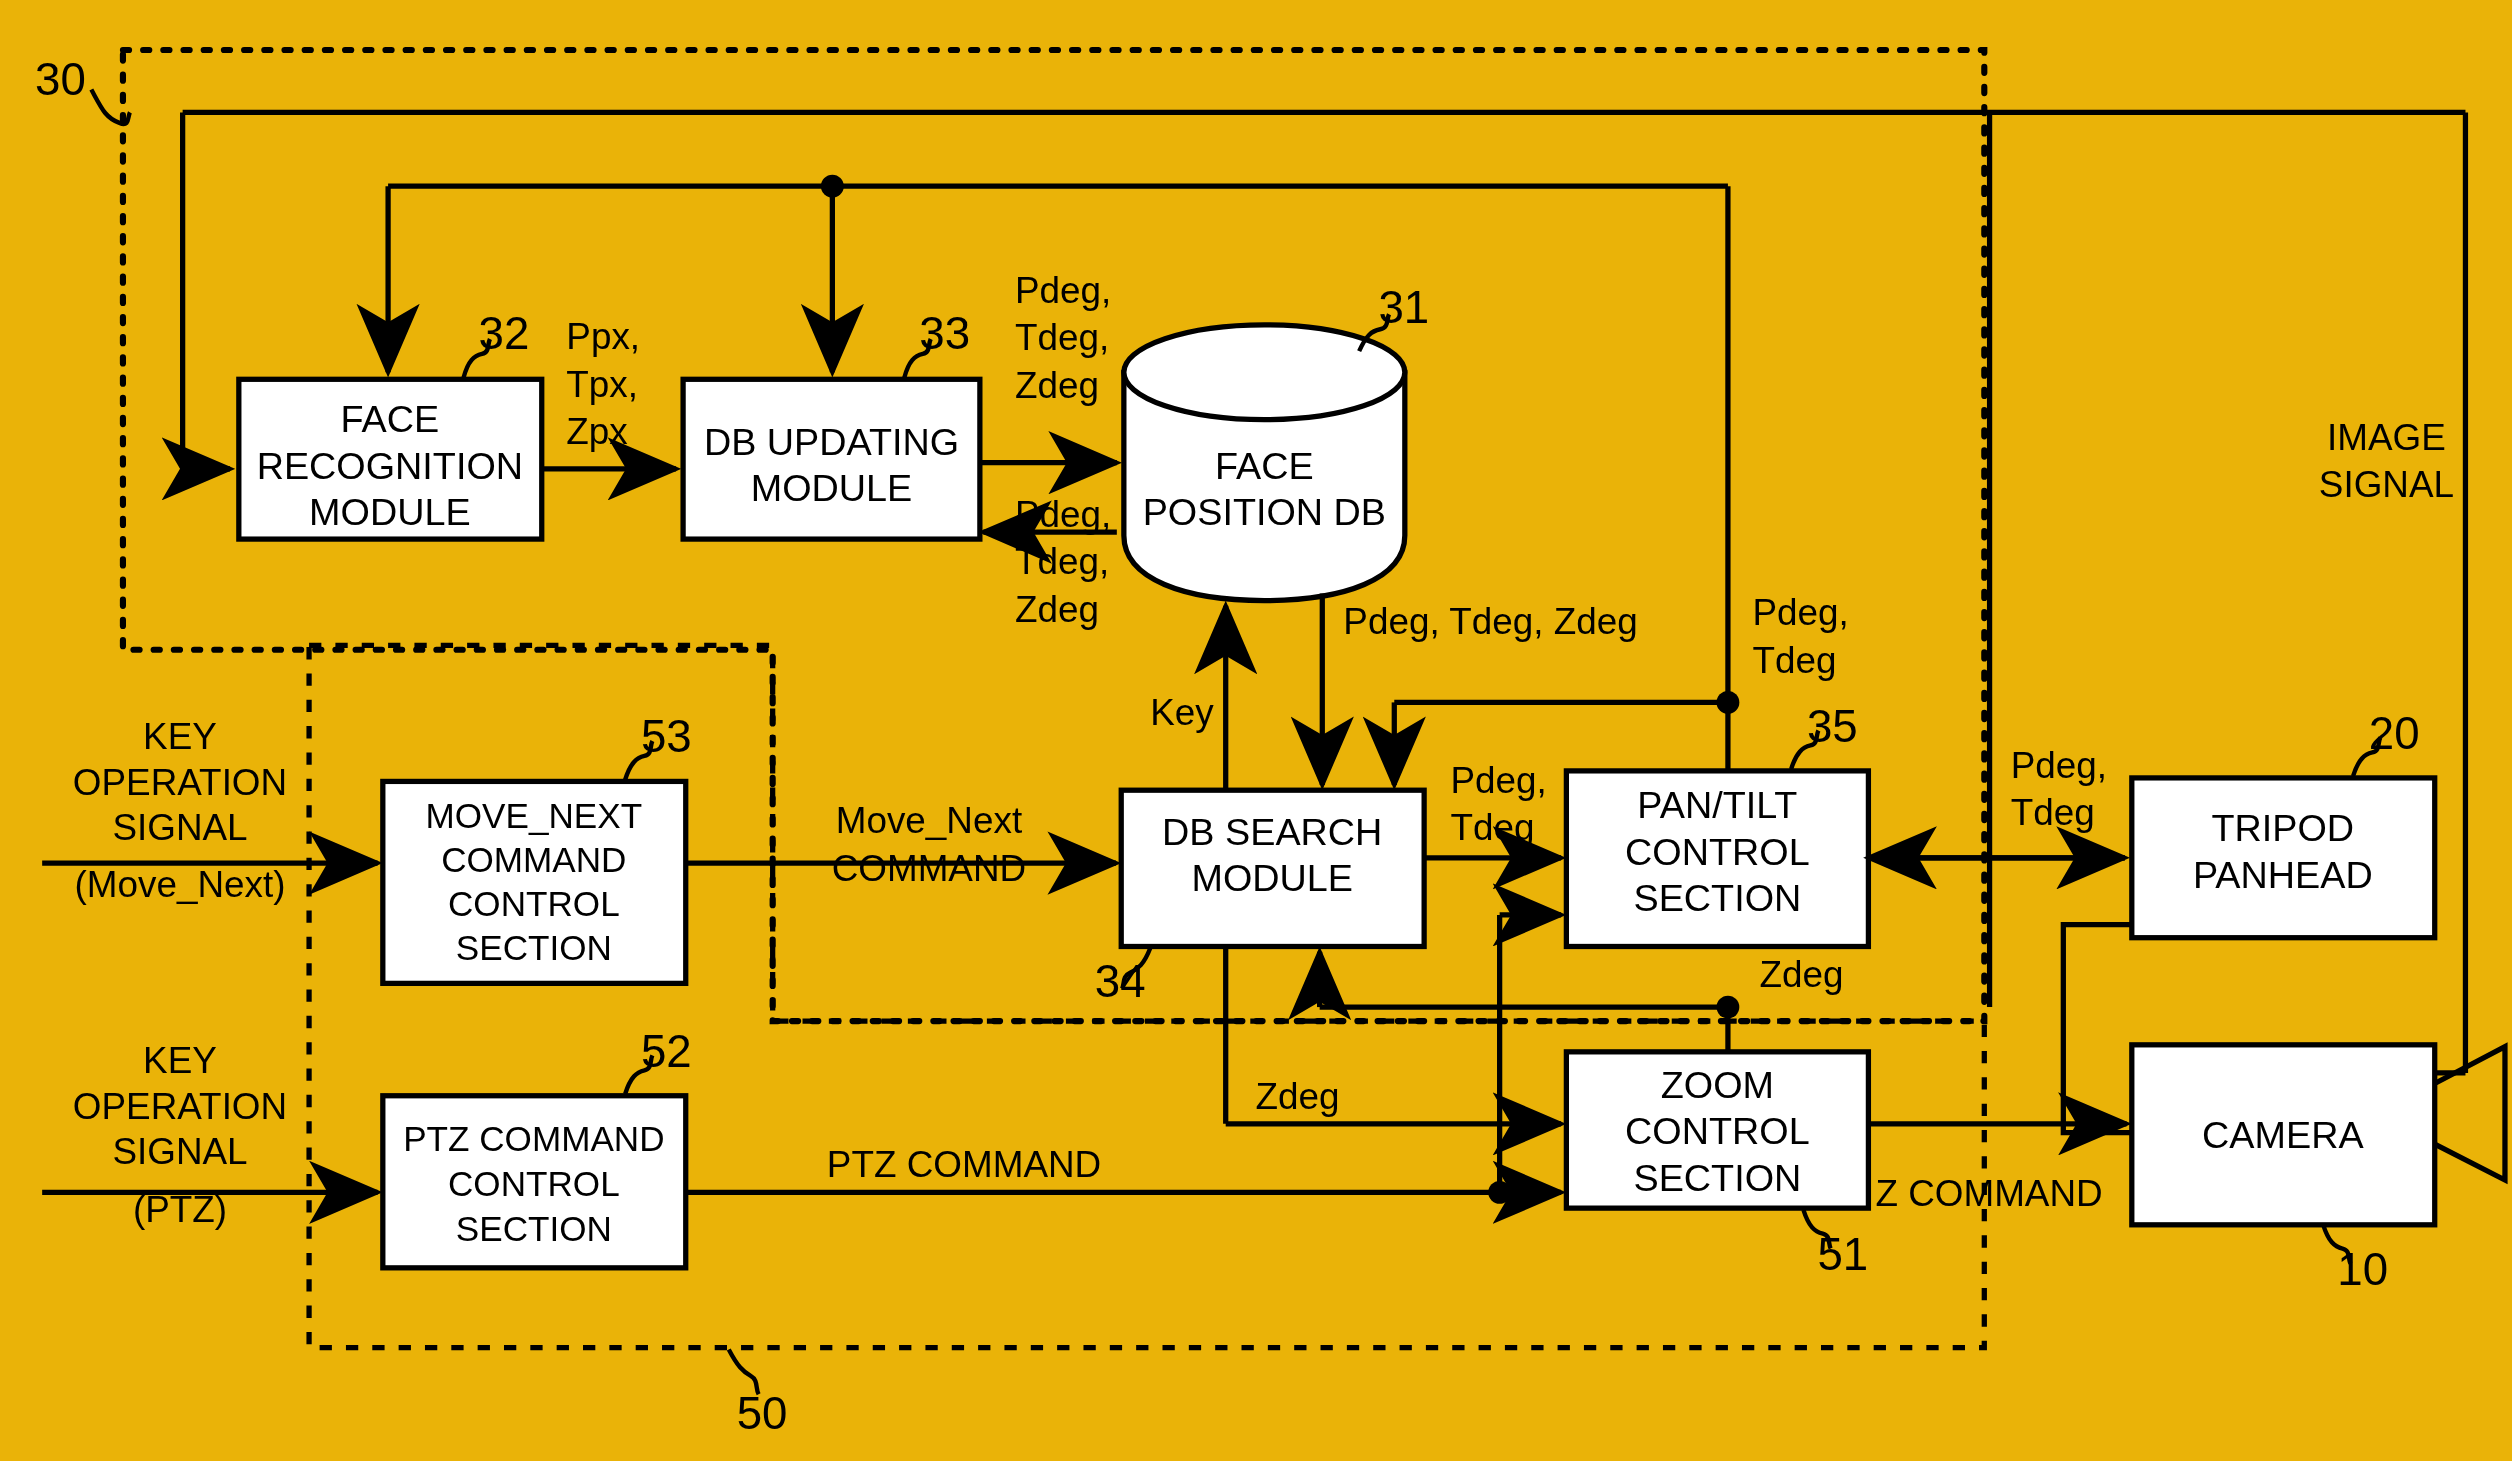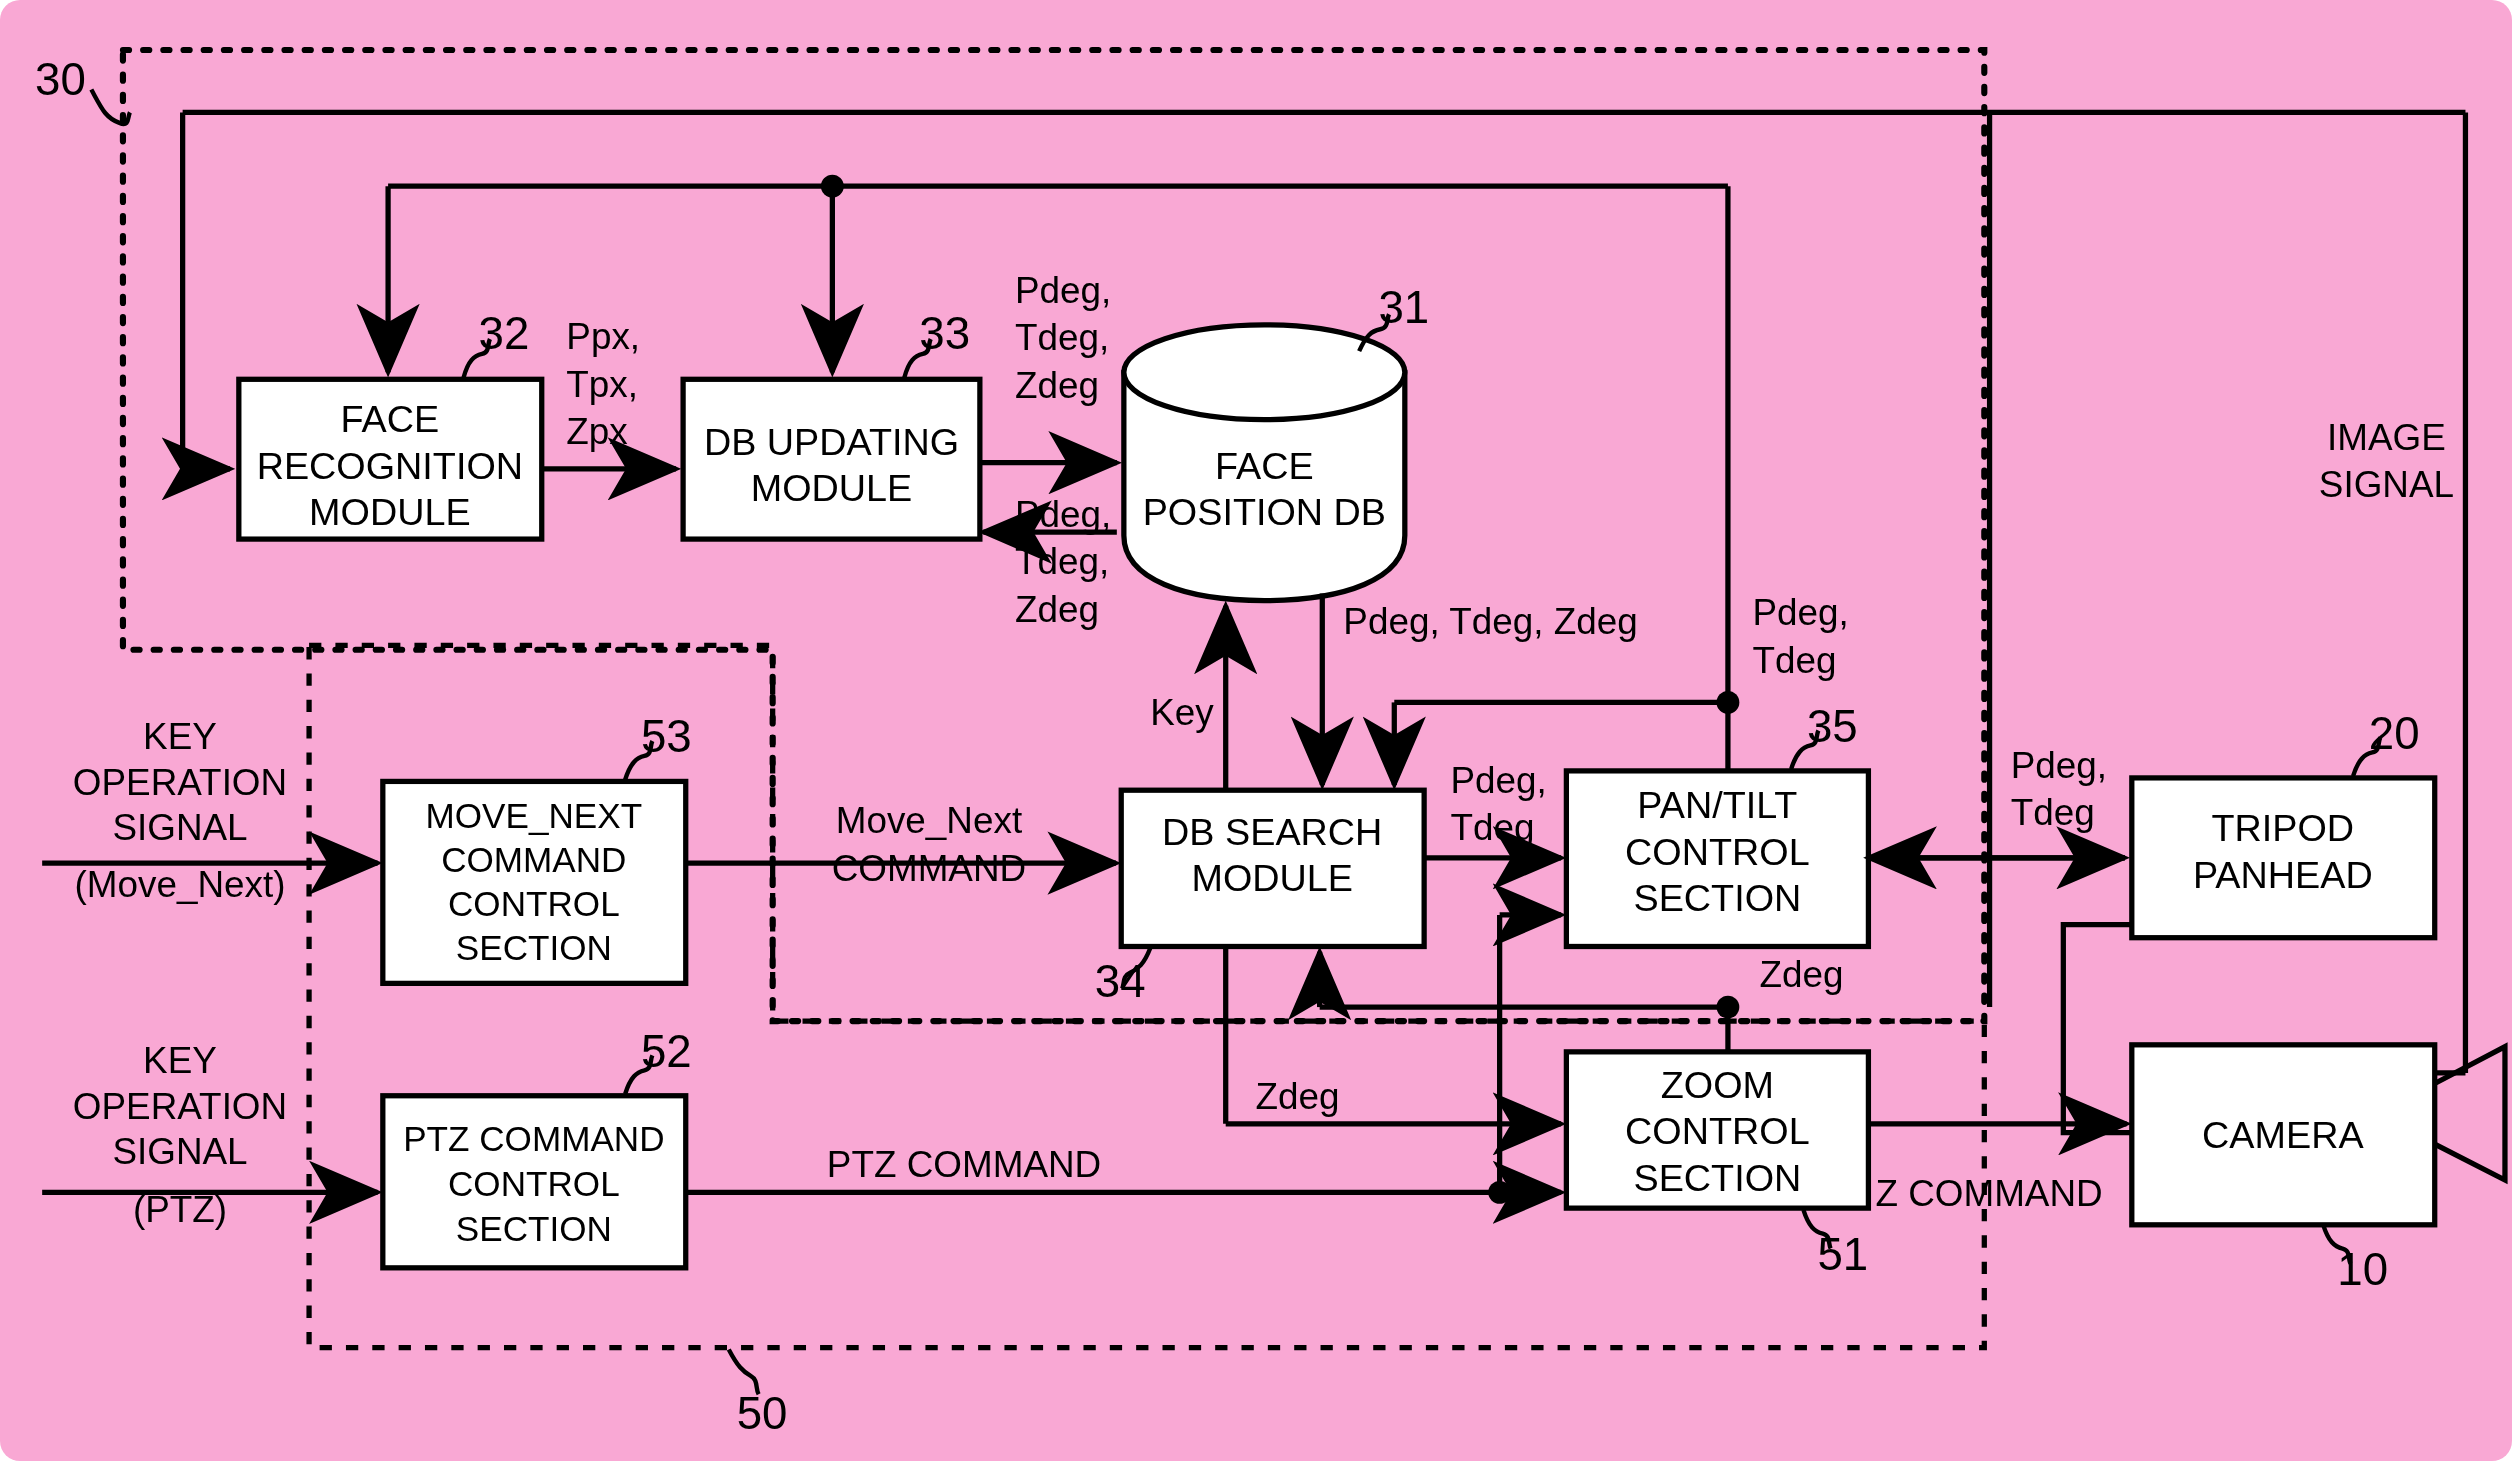--- a/index.html
+++ b/index.html
@@ -1,17 +1,17 @@
 <!DOCTYPE html>
 <html style="font-size:14px"><head>
 <meta charset="utf-8">
 <style>
   html,body{margin:0;padding:0;background:#ffffff;}
   body{width:2512px;height:1461px;overflow:hidden;font-family:"Liberation Sans",sans-serif;}
-  #stage{position:relative;width:2512px;height:1461px;background:#f9a8d4;border-radius:20px;}
+  #stage{position:relative;width:2512px;height:1461px;background:#eab308;}
   svg#diagram{position:absolute;left:0;top:0;width:2512px;height:1461px;}
   .blk{fill:#ffffff;stroke:#000000;stroke-width:6;}
   .wire{stroke:#000000;stroke-width:6;fill:none;}
   .dashline{stroke:#000000;stroke-width:6;fill:none;stroke-dasharray:14 16;stroke-linecap:butt;}
   .dotline{stroke:#000000;stroke-width:7;fill:none;stroke-dasharray:7 16;stroke-linecap:round;}
   .leader{stroke:#000000;stroke-width:5;fill:none;}
   .dot{fill:#000000;}
   .db{fill:#ffffff;stroke:#000000;stroke-width:6;}
   text{font-family:"Liberation Sans",sans-serif;fill:#000;}
   .t-blk{font-size:43px;text-anchor:middle;}

